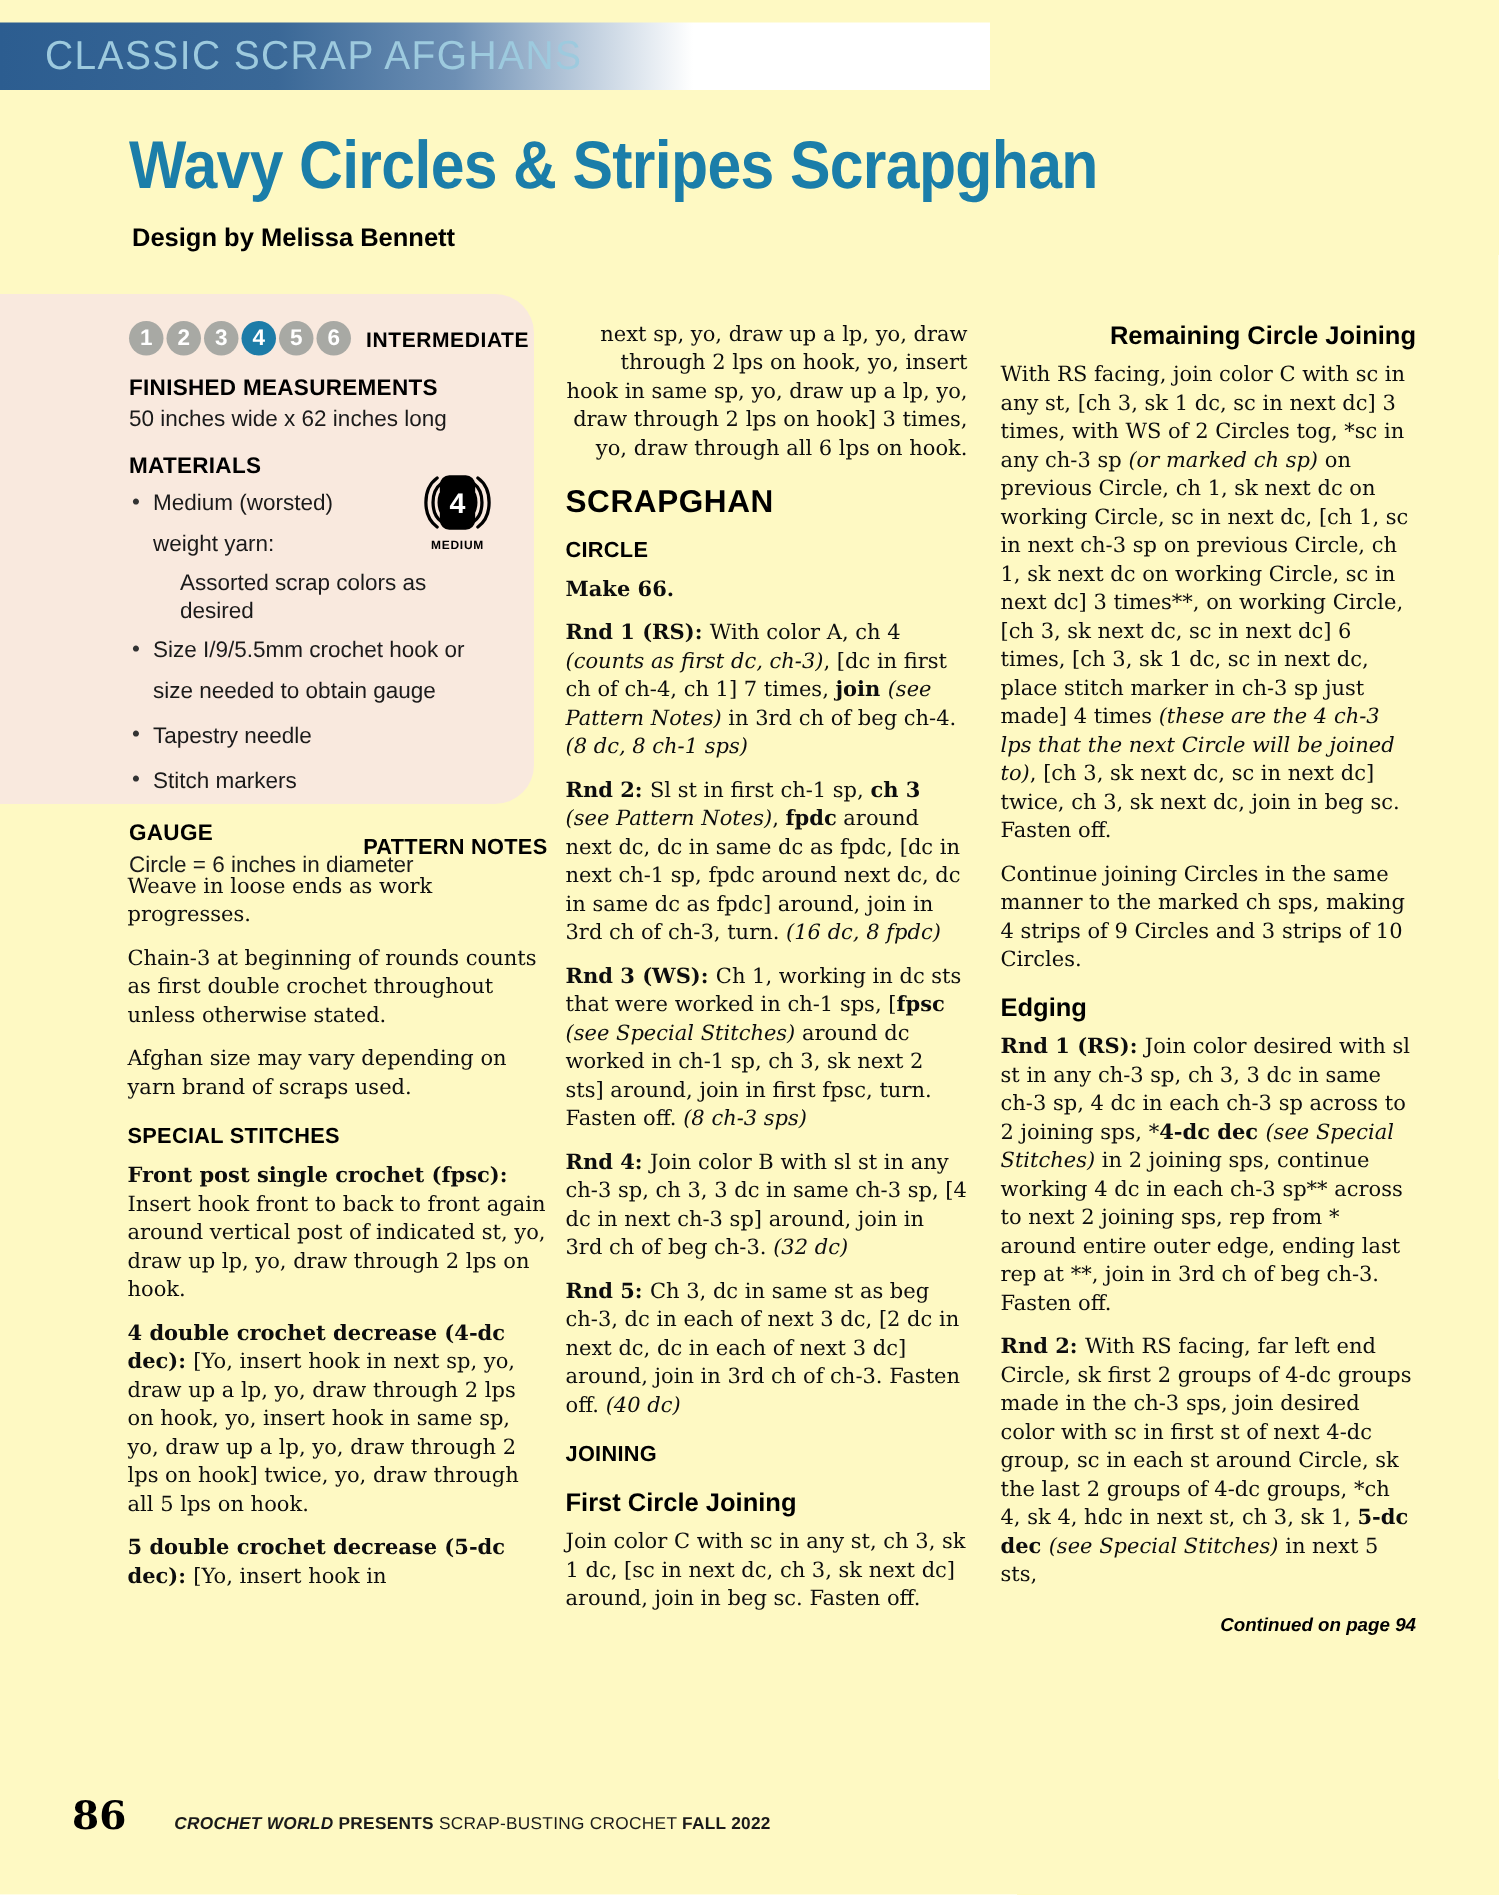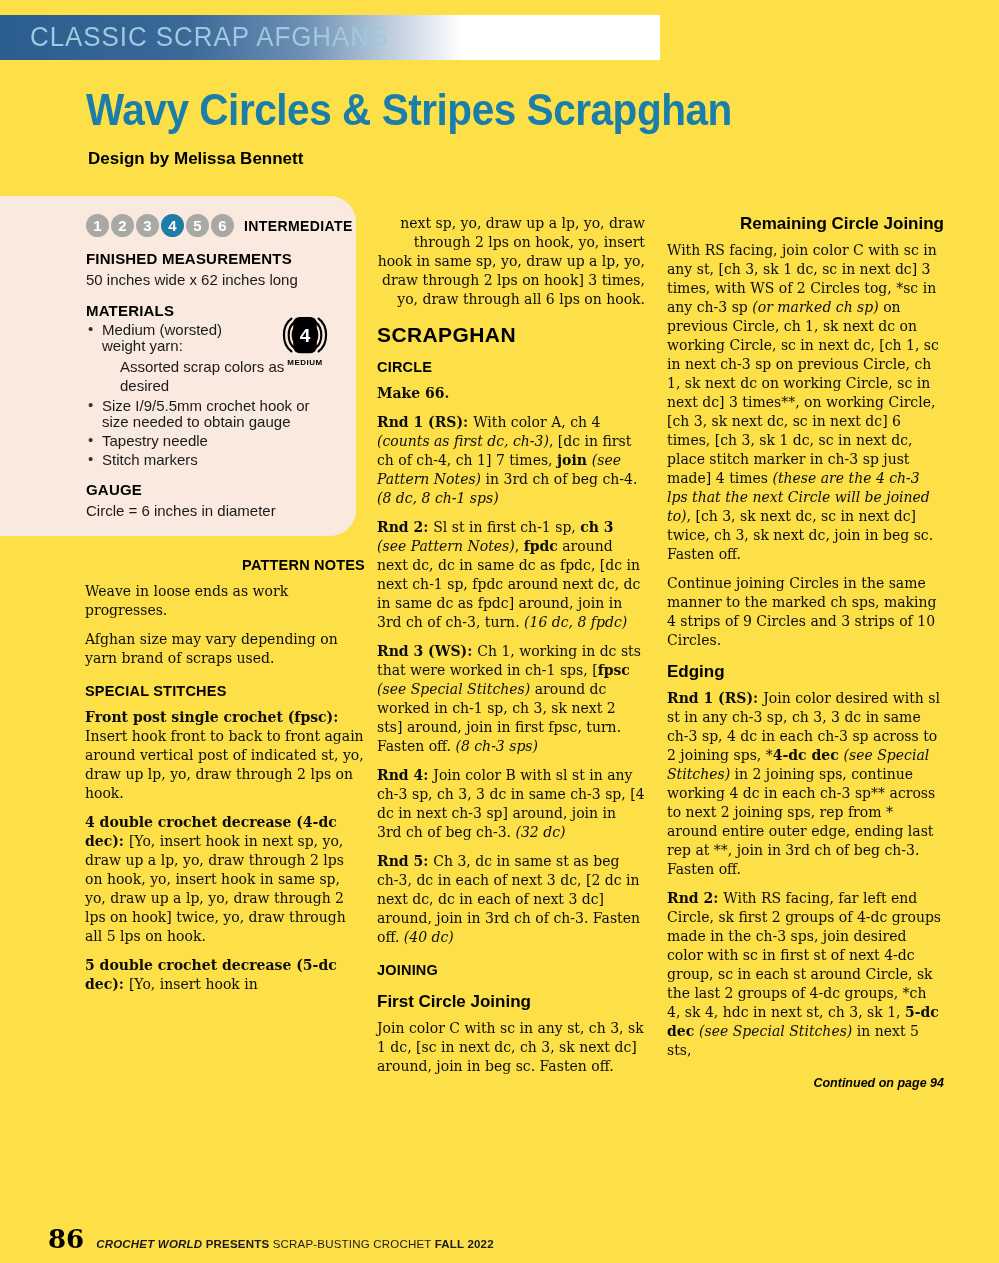--- a/index.html
+++ b/index.html
@@ -1,18 +1,18 @@
 <!DOCTYPE html>
 <html><head>
 <meta charset="utf-8">
 <style>
   * { margin:0; padding:0; box-sizing:border-box; }
   html,body { background:#ffffff; }
   body { width:999px; height:1263px; position:relative; font-family:"Liberation Sans",sans-serif; color:#111; }
-  .page { position:absolute; inset:0; overflow:hidden; background:#fde047; }
+  .page { position:absolute; inset:0; overflow:hidden; background:#fef9c3; }
 
   
   .banner { position:absolute; left:0; top:15px; width:660px; height:45px;
     background:linear-gradient(90deg,#2c5d90 0%,#3a6897 28%,#6d8fb4 46%,#b7c8da 58%,#ffffff 70%);
     display:flex; align-items:center; padding-left:30px; }
   .banner-label { font-size:27px; color:#9dcade; letter-spacing:1px; font-weight:400;
     transform:scaleX(.96); transform-origin:left center; white-space:nowrap; }
 
   .title { position:absolute; left:86px; top:84px; font-size:45px; font-weight:700; color:#1b7ea9;
     letter-spacing:-.5px; transform:scaleX(.9); transform-origin:left top; white-space:nowrap; }
@@ -24,21 +24,21 @@
     background:#f9e9de; border-radius:26px; padding:16px 18px 0 112px; }
   .skill-row { display:flex; align-items:center; margin-top:2px; }
   .dots { display:flex; gap:2px; }
   .dot { width:23px; height:23px; border-radius:50%; background:#a8a9a4; color:#fff;
     font-weight:700; font-size:15px; display:inline-flex; align-items:center; justify-content:center; }
   .dot.active { background:#1d7ca8; }
   .skill-label { font-size:14px; font-weight:700; letter-spacing:.4px; margin-left:10px; color:#000; }
   .box-h { font-size:15px; font-weight:700; letter-spacing:.2px; margin-top:13px; margin-bottom:3px; color:#000; }
   .box-p { font-size:15px; line-height:19px; color:#1a1a1a; }
   ul.materials { list-style:none; }
-  li.mat { font-size:15px; line-height:16px; padding-left:16px; position:relative; margin-bottom:3px; color:#1a1a1a; }
+  li.mat { font-size:15px; line-height:27px; padding-left:16px; position:relative; margin-bottom:3px; color:#1a1a1a; }
   li.mat::before { content:"\2022"; position:absolute; left:2px; top:-1px; color:#333; }
   li.mat.first { max-width:178px; }
   .mat-sub { padding-left:34px; max-width:200px; font-size:15px; line-height:19px; margin-bottom:3px; color:#1a1a1a; }
   .yarn-icon { position:absolute; right:22px; top:118px; width:58px; text-align:center; }
   .yarn-label { font-size:8px; font-weight:700; letter-spacing:.5px; margin-top:-2px; color:#000; }
 
   
   .col { position:absolute; font-family:"DejaVu Serif","Liberation Serif",serif;
     font-size:14px; line-height:19px; color:#0d0d0d; }
   .col-left  { left:85px;  top:556px; width:280px; }
@@ -51,21 +51,21 @@
   .bh1 { font-family:"Liberation Sans",sans-serif; font-weight:700; font-size:21px;
     letter-spacing:.4px; margin:16px 0 12px; color:#000; }
   .bh2 { font-family:"Liberation Sans",sans-serif; font-weight:700; font-size:17px;
     margin:12px 0 8px; color:#000; }
   .bh3 { font-family:"Liberation Sans",sans-serif; font-weight:700; font-size:14.5px;
     letter-spacing:.2px; margin:14px 0 7px; color:#000; }
   .continued { font-family:"Liberation Sans",sans-serif; font-weight:700; font-style:italic;
     font-size:12.5px; text-align:right; margin-top:14px; color:#000; }
 
   
-  .footer { position:absolute; left:48px; top:1196px; display:flex; align-items:baseline; gap:12px;margin-top:28px; }
+  .footer { position:absolute; left:48px; top:1196px; display:flex; align-items:baseline; gap:32px; }
   .page-num { font-family:"DejaVu Serif","Liberation Serif",serif; font-weight:700; font-size:26px; color:#000; }
   .foot-line { font-size:11.5px; letter-spacing:.2px; color:#1a1a1a; }
   .fb { font-weight:700; }
   .fi { font-style:italic; }
 </style>
 </head>
 <body>
 
 <div class="page">
 
@@ -116,20 +116,21 @@
       </svg>
       <div class="yarn-label">MEDIUM</div>
     </div>
     <div class="box-h">GAUGE</div>
     <div class="box-p">Circle = 6 inches in diameter</div>
   </div>
 
   <div class="col col-left" id="col-left">
       <div class="bh3"><span>PATTERN NOTES</span></div>
       <p class="para"><span>Weave in loose ends as work progresses.</span></p>
+      <p class="para"><span>Chain-3 at beginning of rounds counts as first double crochet throughout unless otherwise stated.</span></p>
       <p class="para"><span>Afghan size may vary depending on yarn brand of scraps used.</span></p>
       <div class="bh3"><span>SPECIAL STITCHES</span></div>
       <p class="para"><span class="b">Front post single crochet (fpsc): </span><span>Insert hook front to back to front again around vertical post of indicated st, yo, draw up lp, yo, draw through 2 lps on hook.</span></p>
       <p class="para"><span class="b">4 double crochet decrease (4-dc dec): </span><span>[Yo, insert hook in next sp, yo, draw up a lp, yo, draw through 2 lps on hook, yo, insert hook in same sp, yo, draw up a lp, yo, draw through 2 lps on hook] twice, yo, draw through all 5 lps on hook.</span></p>
       <p class="para"><span class="b">5 double crochet decrease (5-dc dec): </span><span>[Yo, insert hook in</span></p>
     </div>
   <div class="col col-mid" id="col-middle">
       <p class="para"><span>next sp, yo, draw up a lp, yo, draw through 2 lps on hook, yo, insert hook in same sp, yo, draw up a lp, yo, draw through 2 lps on hook] 3 times, yo, draw through all 6 lps on hook.</span></p>
       <div class="bh1"><span>SCRAPGHAN</span></div>
       <div class="bh3"><span>CIRCLE</span></div>

